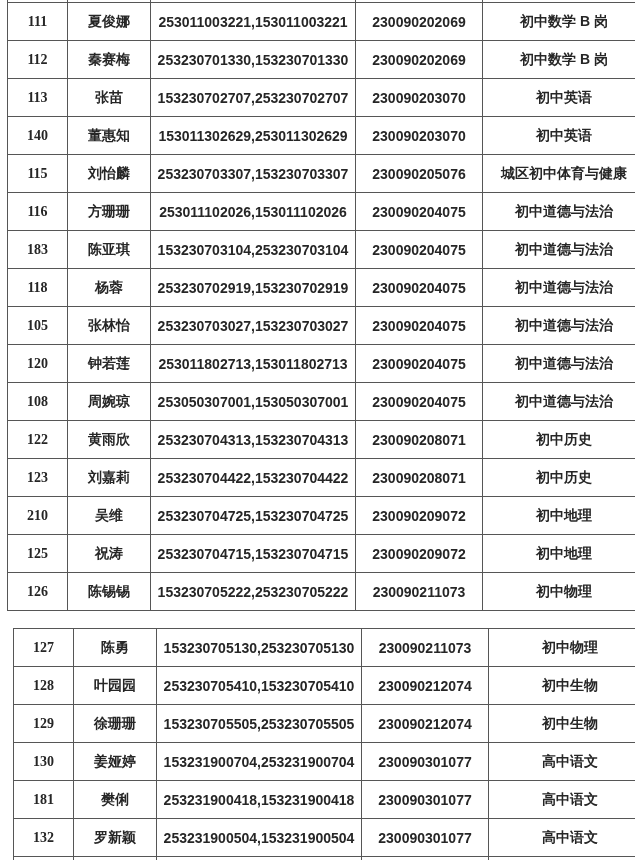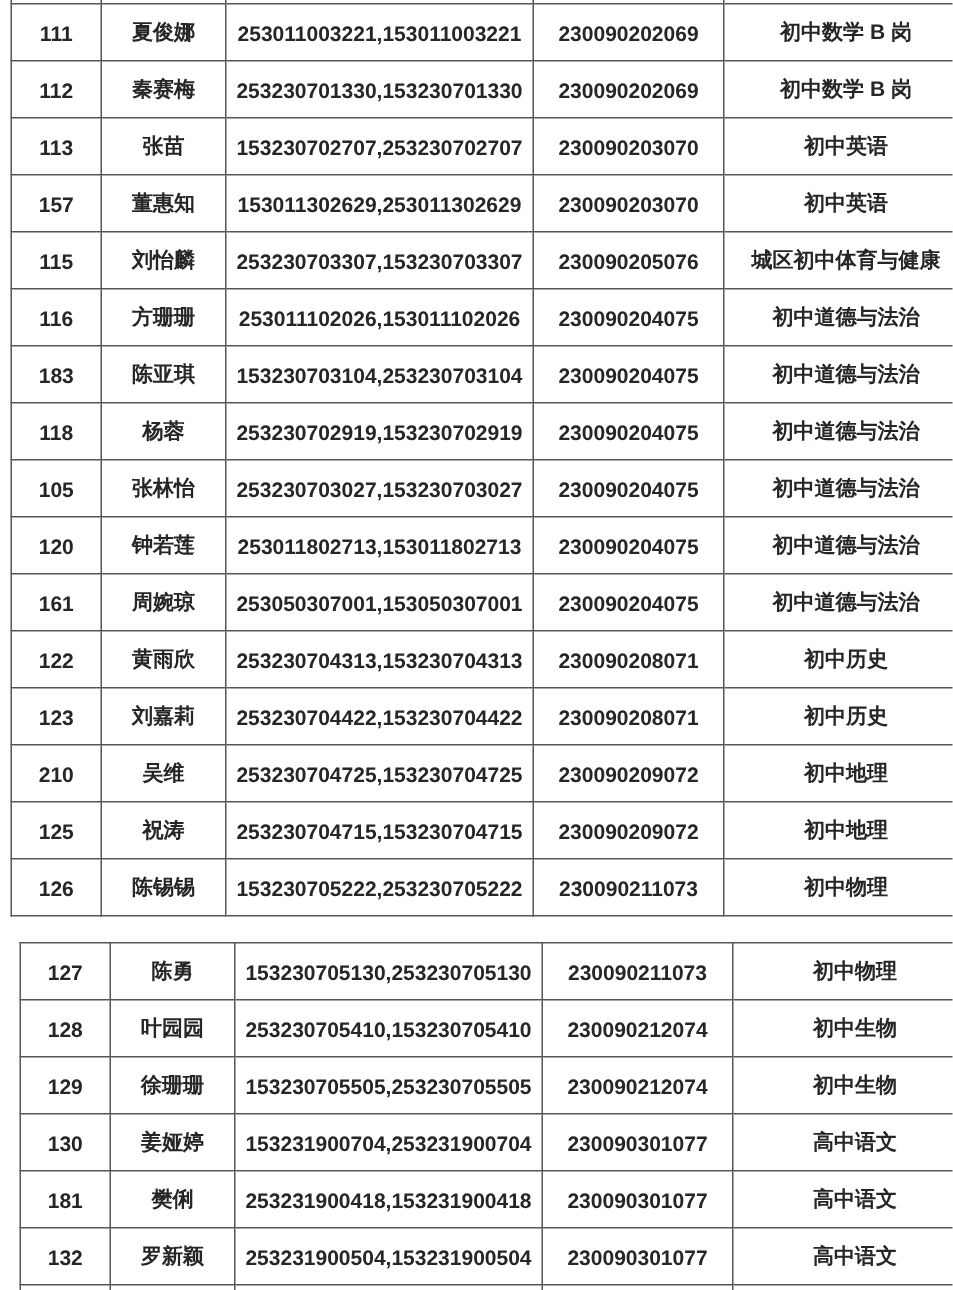--- a/index.html
+++ b/index.html
@@ -36,21 +36,21 @@
     border: 1px solid #565656;
     padding: 0 2px;
     text-align: center;
     vertical-align: middle;
     font-size: 14px;
     font-weight: 600;
     color: #262626;
     white-space: nowrap;
     overflow: hidden;
   }
-  td.c0 { width: 55px; }
+  td.c0 { width: 55px; font-family: Liberation Serif, serif; }
   td.c1 { width: 78px; }
   td.c2 { width: 200px; letter-spacing: 0px; }
   td.c3 { width: 122px; }
   td.c4 { width: 158px; }
 </style>
 </head>
 <body>
 
 <table class="roster" id="table-part-1">
   <tbody>
@@ -76,21 +76,21 @@
         <td class="c4">初中数学 B 岗</td>
       </tr>
       <tr>
         <td class="c0">113</td>
         <td class="c1">张苗</td>
         <td class="c2">153230702707,253230702707</td>
         <td class="c3">230090203070</td>
         <td class="c4">初中英语</td>
       </tr>
       <tr>
-        <td class="c0">157</td>
+        <td class="c0">140</td>
         <td class="c1">董惠知</td>
         <td class="c2">153011302629,253011302629</td>
         <td class="c3">230090203070</td>
         <td class="c4">初中英语</td>
       </tr>
       <tr>
         <td class="c0">115</td>
         <td class="c1">刘怡麟</td>
         <td class="c2">253230703307,153230703307</td>
         <td class="c3">230090205076</td>
@@ -125,21 +125,21 @@
         <td class="c4">初中道德与法治</td>
       </tr>
       <tr>
         <td class="c0">120</td>
         <td class="c1">钟若莲</td>
         <td class="c2">253011802713,153011802713</td>
         <td class="c3">230090204075</td>
         <td class="c4">初中道德与法治</td>
       </tr>
       <tr>
-        <td class="c0">161</td>
+        <td class="c0">108</td>
         <td class="c1">周婉琼</td>
         <td class="c2">253050307001,153050307001</td>
         <td class="c3">230090204075</td>
         <td class="c4">初中道德与法治</td>
       </tr>
       <tr>
         <td class="c0">122</td>
         <td class="c1">黄雨欣</td>
         <td class="c2">253230704313,153230704313</td>
         <td class="c3">230090208071</td>

